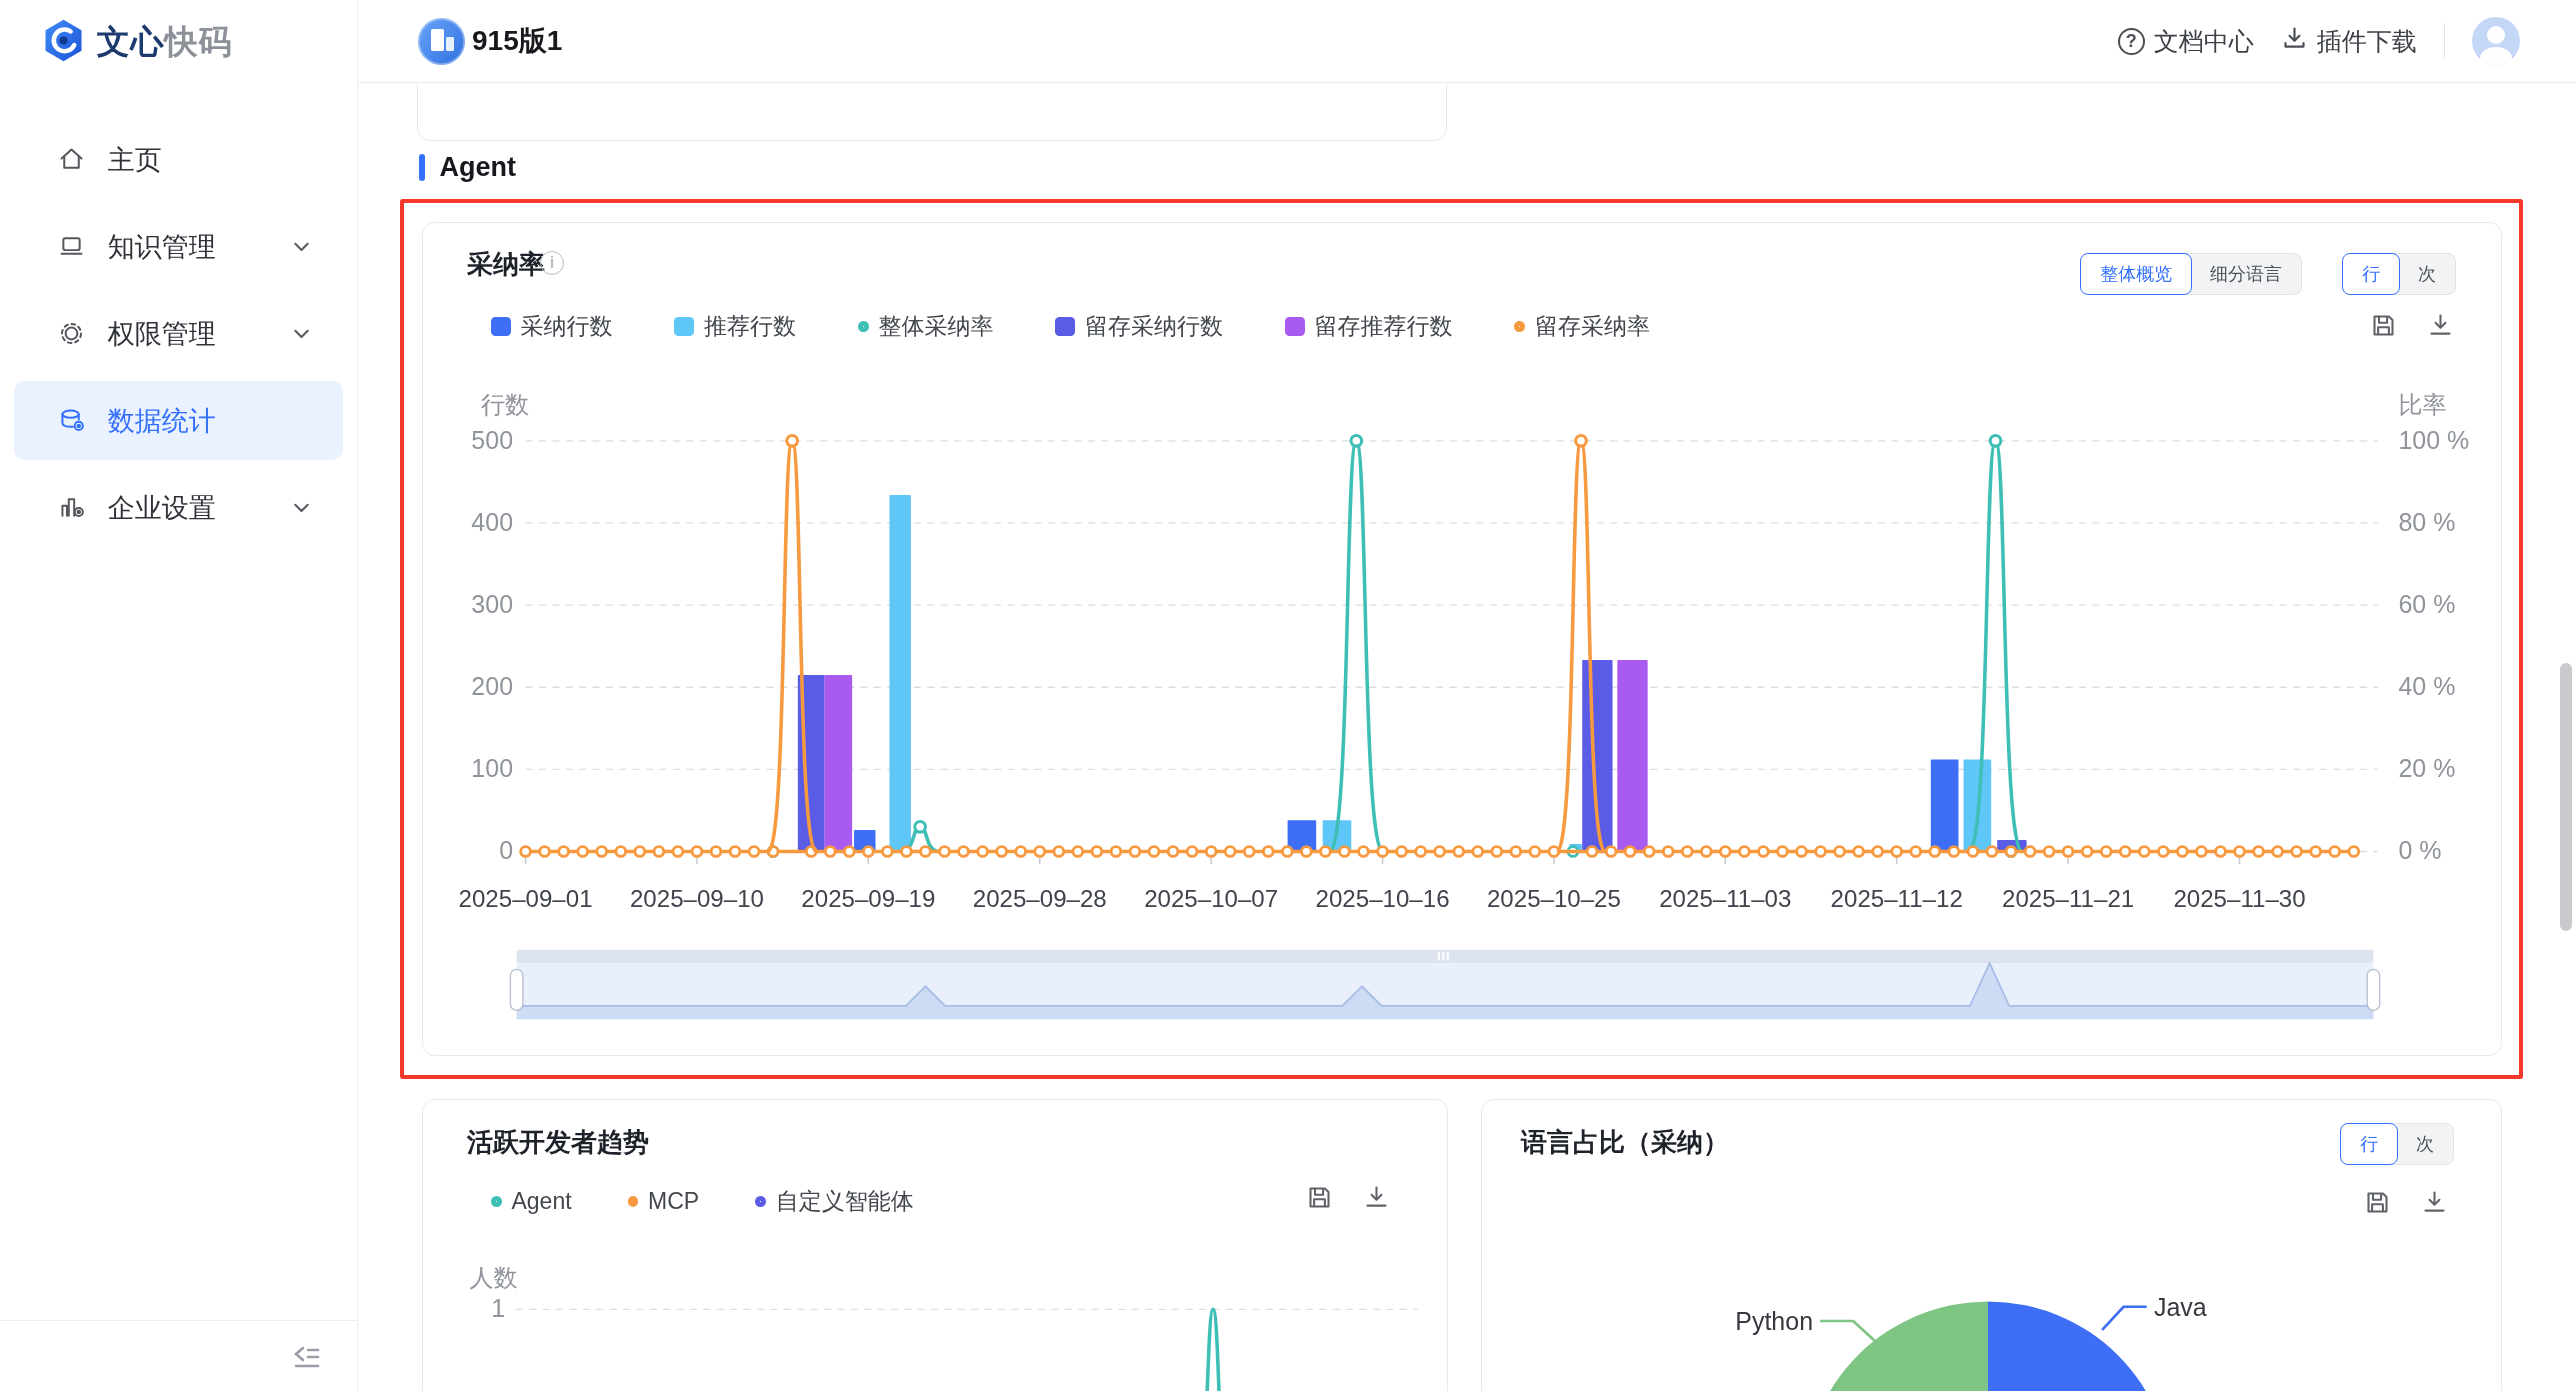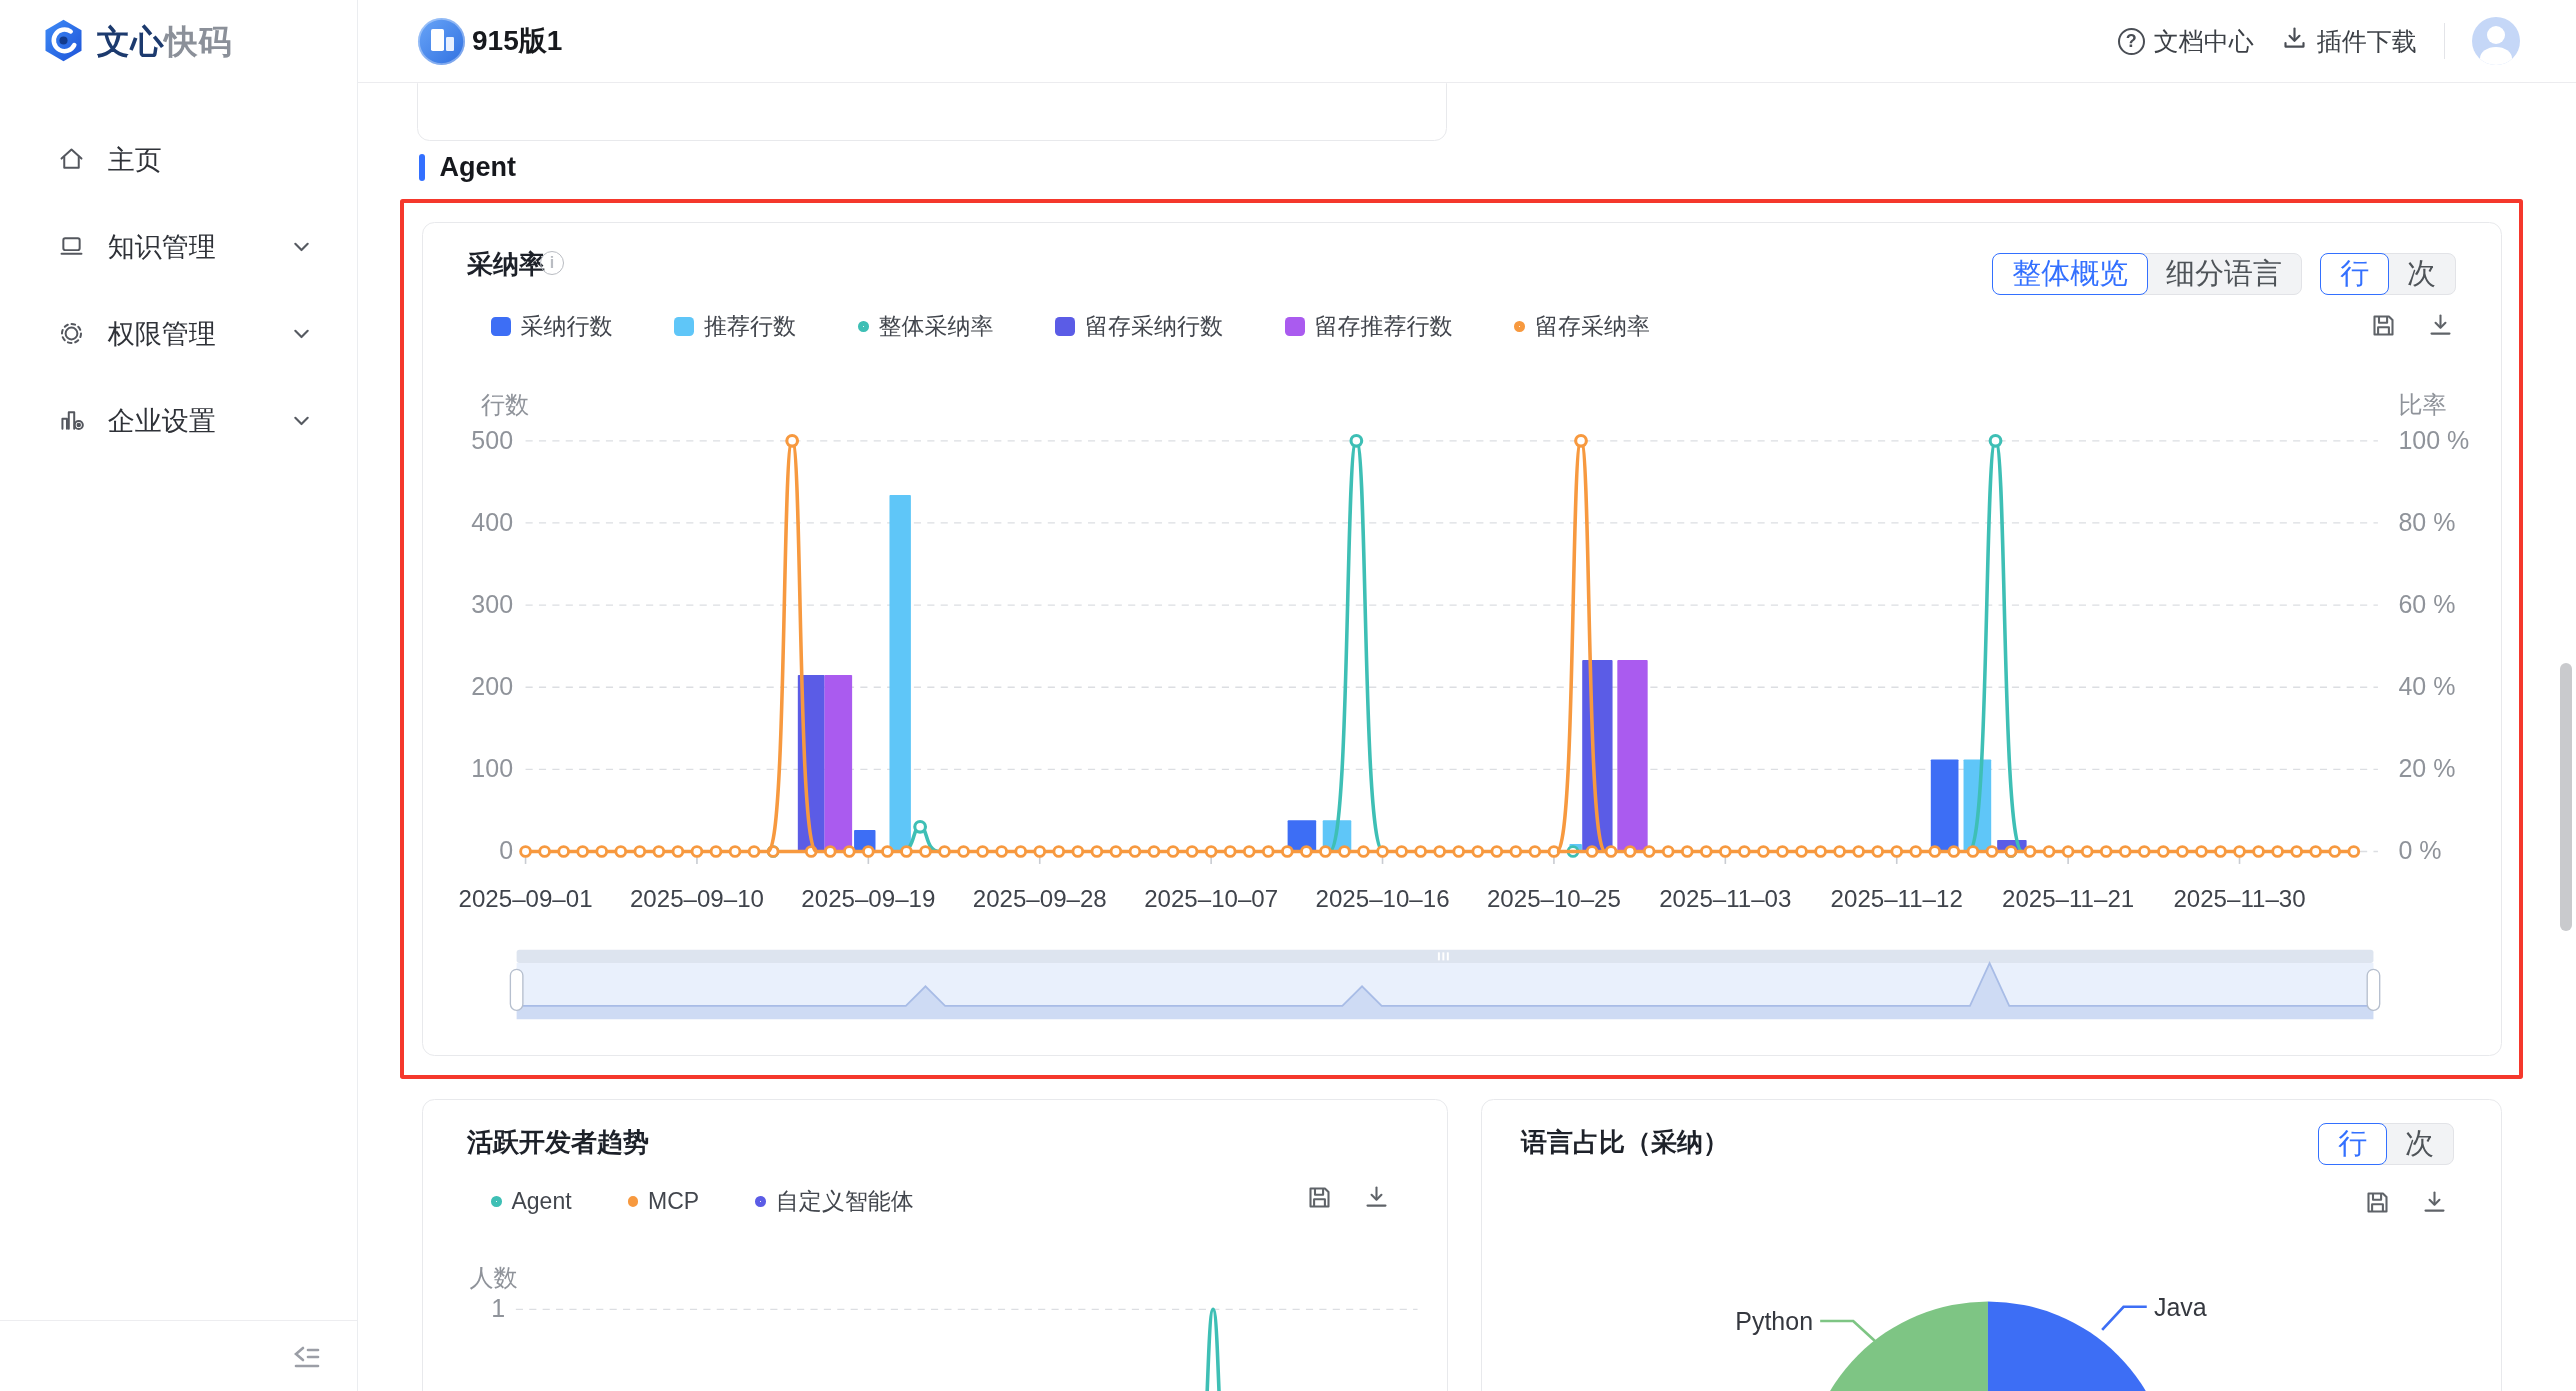--- a/index.html
+++ b/index.html
@@ -66,21 +66,21 @@
   .trend-card { left:64px; top:1016px; width:1026px; height:465px; }
   .lang-card { left:1123px; top:1016px; width:1021px; height:465px; }
 
   .card-title { position:absolute; font-size:26px; font-weight:bold; color:#1d2129; }
   .info-icon { position:absolute; width:24px; height:24px; border:1.8px solid #b9bcc2; border-radius:50%;
     color:#b9bcc2; font-size:16px; font-weight:bold; display:flex; align-items:center;
     justify-content:center; cursor:pointer; font-style:normal; }
 
   .seg-group { position:absolute; display:inline-flex; background:#f2f3f5;
     border:1.3px solid #e2e3e7; border-radius:8px; height:42px; }
-  .seg-btn { padding:0 19px; font-size:29px; color:#4e5358; display:flex; align-items:center;
+  .seg-btn { padding:0 19px; font-size:18px; color:#4e5358; display:flex; align-items:center;
     border-radius:8px; cursor:pointer; white-space:nowrap; }
   .seg-btn.selected { background:#fff; border:1.8px solid #3370ff; color:#3370ff; margin:-1.3px; }
 
   .legend-row { position:absolute; display:flex; align-items:center; gap:38px; }
   .legend-item { display:flex; align-items:center; gap:9.8px; cursor:pointer;padding-left:24px; }
   .legend-item .sq { width:19.7px; height:19.7px; border-radius:4.5px; }
   .legend-item .ring { width:10.7px; height:10.7px; border-radius:50%; border-width:5.4px; border-style:solid; background:#fff; }
   .legend-item .llabel { font-size:23px; color:#42464d; }
 
   .icon-actions { position:absolute; display:flex; align-items:center; gap:30px; color:#5f6368; }
@@ -134,20 +134,30 @@
         </div>
         <div class="nav-item">
           <span class="nicon"><svg viewBox="0 0 32 32" fill="none" stroke="currentColor" stroke-width="2.2" stroke-linecap="round" stroke-linejoin="round">
               <circle cx="16" cy="16" r="6.5"></circle>
               <circle cx="16" cy="16" r="10.5" stroke-dasharray="4 4.2"></circle>
             </svg></span>
           <span class="nlabel">权限管理</span>
           <span class="chev"><svg viewBox="0 0 26 26" fill="none" stroke="currentColor" stroke-width="2.4" stroke-linecap="round" stroke-linejoin="round">
               <path d="M6 10 l7 7 7-7"></path>
             </svg></span>
+        </div>
+        <div class="nav-item active">
+          <span class="nicon"><svg viewBox="0 0 32 32" fill="none" stroke="currentColor" stroke-width="2.2" stroke-linecap="round" stroke-linejoin="round">
+              <ellipse cx="15" cy="9" rx="9" ry="4"></ellipse>
+              <path d="M6 9 v10 c0 2.3 4 4 9 4 .8 0 1.6-.05 2.4-.15"></path>
+              <path d="M24 9 v6"></path>
+              <circle cx="24" cy="22" r="4.5"></circle>
+              <circle cx="24" cy="22" r="1.4" fill="currentColor"></circle>
+            </svg></span>
+          <span class="nlabel">数据统计</span>
         </div>
         <div class="nav-item">
           <span class="nicon"><svg viewBox="0 0 32 32" fill="none" stroke="currentColor" stroke-width="2.2" stroke-linecap="round" stroke-linejoin="round">
               <path d="M6 25 V14 h5 v11"></path>
               <path d="M13 25 V7 h6 v18"></path>
               <circle cx="24" cy="21" r="4.5"></circle>
               <circle cx="24" cy="21" r="1.4" fill="currentColor"></circle>
             </svg></span>
           <span class="nlabel">企业设置</span>
           <span class="chev"><svg viewBox="0 0 26 26" fill="none" stroke="currentColor" stroke-width="2.4" stroke-linecap="round" stroke-linejoin="round">

